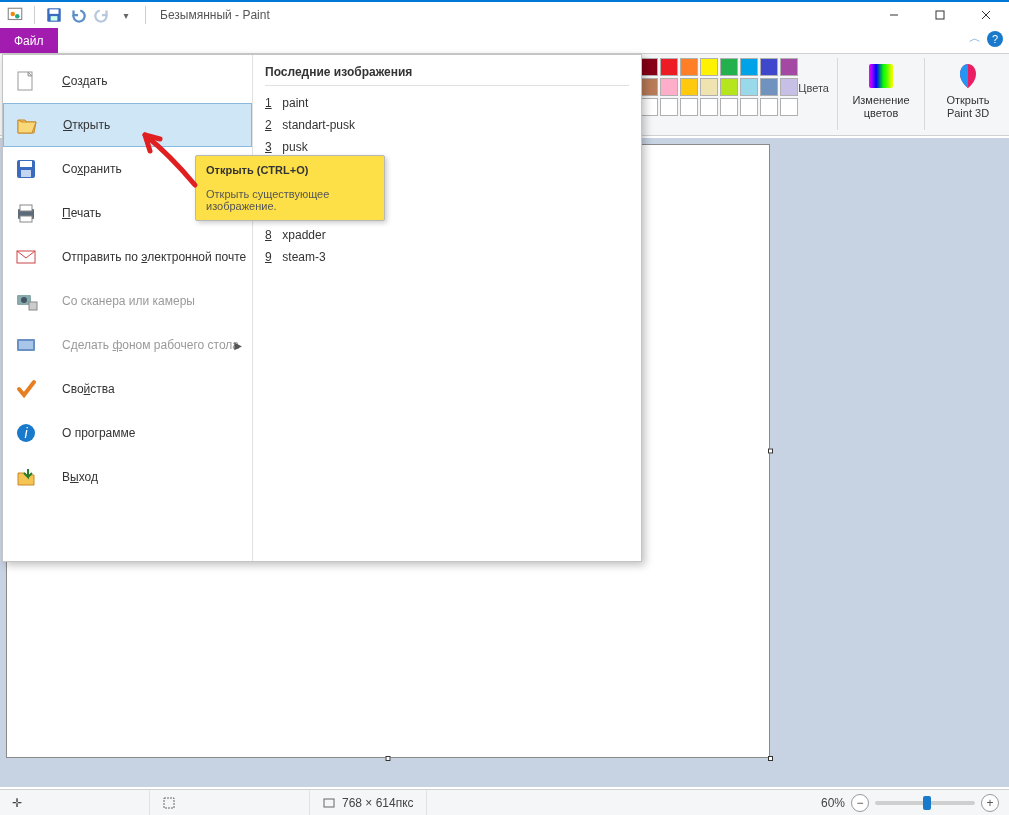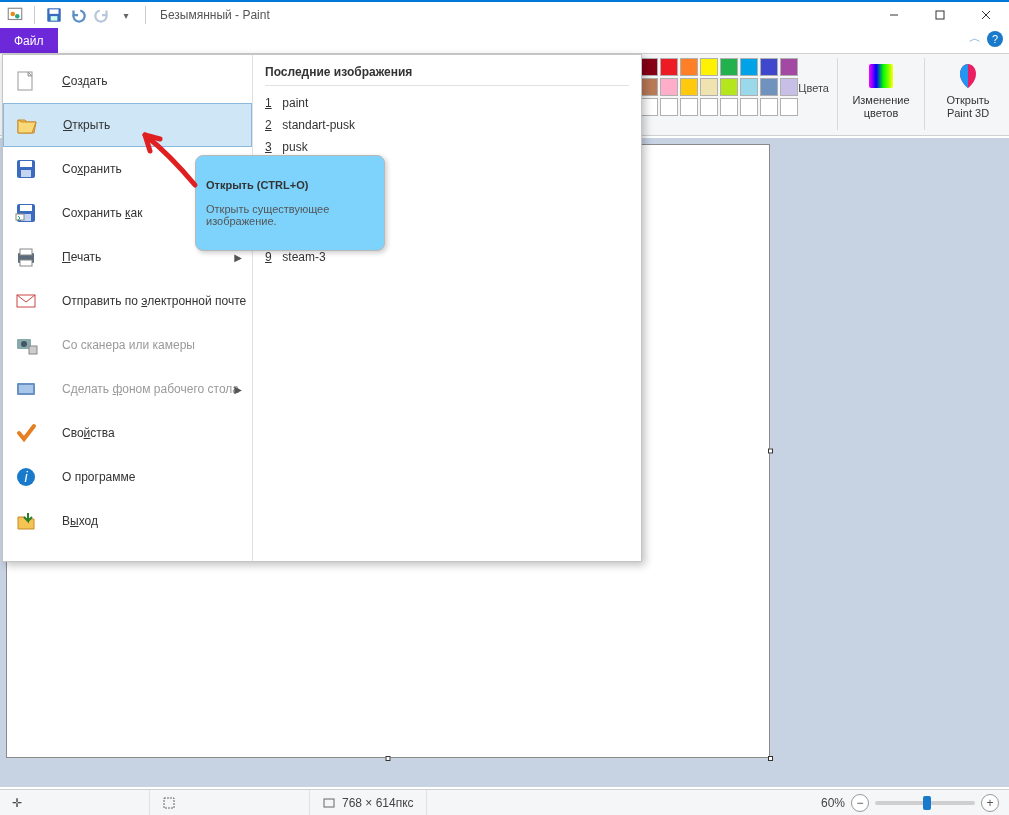--- a/index.html
+++ b/index.html
@@ -10,21 +10,21 @@
 .titlebar .qat { display: flex; align-items: center; gap: 6px; padding-left: 6px; }
 .titlebar .qat .ico { width: 18px; height: 18px; display:flex; align-items:center; justify-content:center;}
 .titlebar .sep { width:1px; height:18px; background:#ccc; margin:0 4px;}
 .titlebar .title { margin-left: 10px; color:#555; }
 .titlebar .winbtns { margin-left: auto; display: flex; }
 .titlebar .winbtns div { width: 46px; height: 26px; display:flex; align-items:center; justify-content:center; color:#333;}
 .titlebar .winbtns div svg { width: 10px; height: 10px; }
 
 
 .ribbonrow { height: 26px; background: #fff; display:flex; align-items:stretch; border-bottom:1px solid #d0d0d0; position: relative;}
-.filetab { background:#6d28d9; color:#fff; font-size:12px; padding: 0 14px; display:flex; align-items:center; }
+.filetab { background:#a21caf; color:#fff; font-size:12px; padding: 0 14px; display:flex; align-items:center; }
 .help-area { position:absolute; right:6px; top:2px; display:flex; gap:6px; align-items:center;}
 .help-area .chev { color:#5a8fc8; font-size:12px;}
 .help-area .q { width:16px;height:16px;border-radius:50%;background:#1979ca;color:#fff;font-size:11px;display:flex;align-items:center;justify-content:center;}
 
 
 .ribbon { height: 82px; background:#f5f6f7; border-bottom:1px solid #d0d0d0; position: relative; }
 .ribbon-right { position:absolute; right:6px; top:4px; display:flex; align-items:flex-start; }
 .palette { display:grid; grid-template-columns: repeat(10, 18px); grid-template-rows: repeat(3, 18px); gap:2px; }
 .palette .sw { width:18px; height:18px; border:1px solid #b0b0b0; }
 .palette-label { font-size:11px; color:#444; text-align:center; margin-top:2px;}
@@ -50,21 +50,21 @@
 .fitem.disabled { color:#9a9a9a;}
 .fitem .arrow { position:absolute; right:10px; color:#555; font-size:10px;}
 .fitem .fic { width:26px; height:26px; display:flex; align-items:center; justify-content:center;}
 .fitem u { text-decoration: underline; }
 .filemenu .right h4 { font-size:12px; font-weight:600; color:#333; margin-bottom:6px;}
 .filemenu .right hr { border:none; border-top:1px solid #e1e1e1; margin-bottom:6px;}
 .recent { font-size:12px; color:#333; line-height:22px;}
 .recent .num { text-decoration: underline; display:inline-block; width:14px;}
 
 
-.tooltip { position:absolute; left:195px; top:155px; width:190px; background:#7dd3fc; border:1px solid #b8b8b8; box-shadow:2px 2px 5px rgba(0,0,0,0.2); padding:23px 10px; font-size:11px; color:#555; z-index:20; border-radius:8px;}
+.tooltip { position:absolute; left:195px; top:155px; width:190px; background:#fde047; border:1px solid #b8b8b8; box-shadow:2px 2px 5px rgba(0,0,0,0.2); padding:8px 10px; font-size:11px; color:#555; z-index:20; border-radius:2px;}
 .tooltip b { color:#333; font-size:11px;}
 
 
 .arrow-anno { position:absolute; left:130px; top:125px; z-index:30; pointer-events:none;}
 
 
 .statusbar { position:absolute; left:0; right:0; bottom:0; height:26px; background:#f5f6f7; border-top:1px solid #d0d0d0; display:flex; align-items:center; font-size:12px; color:#444;}
 .statusbar .cell { padding:0 12px; height:100%; display:flex; align-items:center; gap:6px; border-right:1px solid #e2e2e2;}
 .statusbar .cell.cross { width:150px;}
 .statusbar .cell.sel { width:160px;}
@@ -240,33 +240,20 @@
             <rect x="3" y="3" width="18" height="18" fill="#3a6bbf" rx="2"></rect>
             <rect x="6" y="4" width="12" height="6" fill="#fff"></rect>
             <rect x="7" y="13" width="10" height="7" fill="#c3d5f0"></rect>
           </svg>
         </span>
         <span>Со<u>х</u>ранить</span>
       </div>
       <div class="fitem">
         <span class="fic">
           <svg width="24" height="24">
-            <rect x="3" y="3" width="18" height="18" fill="#3a6bbf" rx="2"></rect>
-            <rect x="6" y="4" width="12" height="6" fill="#fff"></rect>
-            <rect x="7" y="13" width="10" height="7" fill="#c3d5f0"></rect>
-            <rect x="2" y="13" width="8" height="6" fill="#fff" stroke="#888"></rect>
-            <path d="M4 15 L6 17 L4 19" fill="none" stroke="#2a7"></path>
-          </svg>
-        </span>
-        <span>Сохранить <u>к</u>ак</span>
-        <span class="arrow">▶</span>
-      </div>
-      <div class="fitem">
-        <span class="fic">
-          <svg width="24" height="24">
             <rect x="4" y="8" width="16" height="10" fill="#5b6b7b" rx="1"></rect>
             <rect x="6" y="4" width="12" height="6" fill="#fff" stroke="#888"></rect>
             <rect x="6" y="15" width="12" height="6" fill="#fff" stroke="#888"></rect>
           </svg>
         </span>
         <span><u>П</u>ечать</span>
         <span class="arrow">▶</span>
       </div>
       <div class="fitem">
         <span class="fic">

